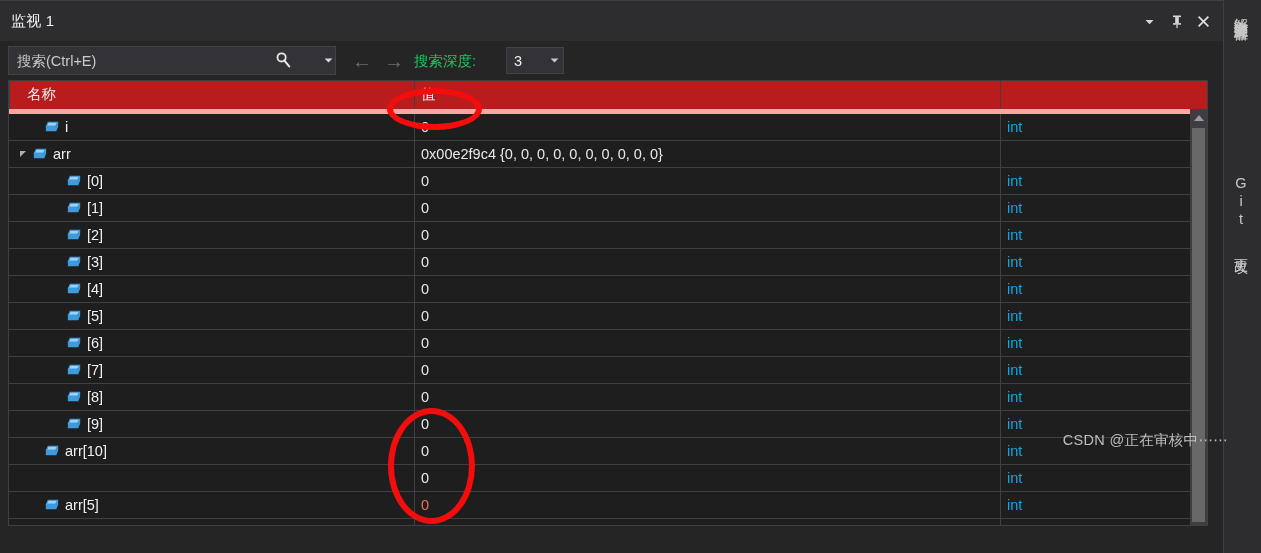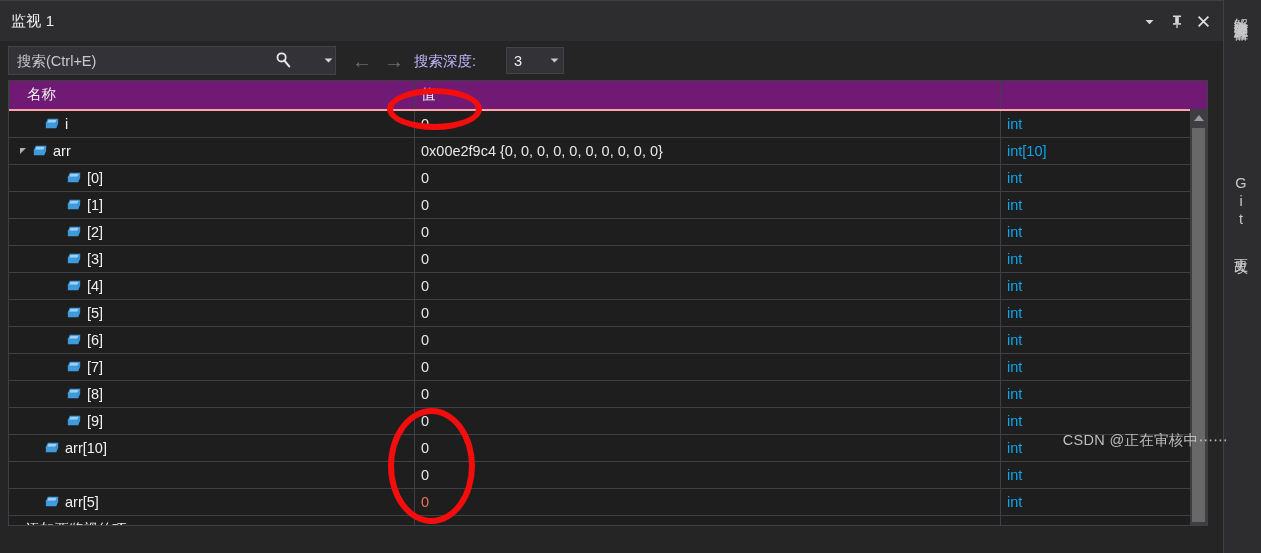--- a/index.html
+++ b/index.html
@@ -134,21 +134,21 @@
     cursor: default;
   }
   .nav-back { left: 350px; }
   .nav-fwd  { left: 382px; }
 
   .depth-label {
     position: absolute;
     left: 414px;
     top: 11px;
     font-size: 14.5px;
-    color: #c4b5fd;
+    color: #22c55e;
     white-space: nowrap;
   }
   .depth-select {
     position: absolute;
     left: 506px;
     top: 6px;
     width: 58px;
     height: 27px;
     background: #333337;
     border: 1px solid #434346;
@@ -179,22 +179,22 @@
     width: 1200px;
     height: 446px;
     background: #1e1e1e;
     border: 1px solid #3f3f46;
     box-sizing: border-box;
     overflow: hidden;
   }
   .grid-header {
     position: relative;
     height: 28px;
-    background: #701a75;
-    border-bottom: 2px solid #fca5a5;
+    background: #b91c1c;
+    border-bottom: 5px solid #fca5a5;
   }
   .col-sep {
     position: absolute;
     top: 0;
     width: 1px;
     height: 100%;
     background: #3f3f46;
   }
   .hdr-cell {
     position: absolute;
@@ -496,21 +496,20 @@
               <svg viewBox="0 0 18 18" class="var-icon">
                 <path d="M5.2 4.2 L14.6 4.2 L12.8 8.2 L3.4 8.2 Z" fill="#9fd0f2" stroke="#3e9bdd" stroke-width="1.1"></path>
                 <path d="M3.4 8.2 L12.8 8.2 L12.8 12.6 L3.4 12.6 Z" fill="#3e9bdd" stroke="#3e9bdd" stroke-width="1.1"></path>
                 <path d="M12.8 8.2 L14.6 4.2 L14.6 8.6 L12.8 12.6 Z" fill="#2f7fc0" stroke="#3e9bdd" stroke-width="1.1"></path>
               </svg>
               <span class="name-text">arr</span>
             </div>
             <div class="vsep vsep-a"></div>
             <div class="cell-value">0x00e2f9c4 {0, 0, 0, 0, 0, 0, 0, 0, 0, 0}</div>
             <div class="vsep vsep-b"></div>
-            <div class="cell-type">int[10]</div>
           </div>
           <div class="row">
             <div class="cell-name">
               <div style="width: 44px; flex: 0 0 auto;"></div>
               <div class="expander"></div>
               <svg viewBox="0 0 18 18" class="var-icon">
                 <path d="M5.2 4.2 L14.6 4.2 L12.8 8.2 L3.4 8.2 Z" fill="#9fd0f2" stroke="#3e9bdd" stroke-width="1.1"></path>
                 <path d="M3.4 8.2 L12.8 8.2 L12.8 12.6 L3.4 12.6 Z" fill="#3e9bdd" stroke="#3e9bdd" stroke-width="1.1"></path>
                 <path d="M12.8 8.2 L14.6 4.2 L14.6 8.6 L12.8 12.6 Z" fill="#2f7fc0" stroke="#3e9bdd" stroke-width="1.1"></path>
               </svg>

